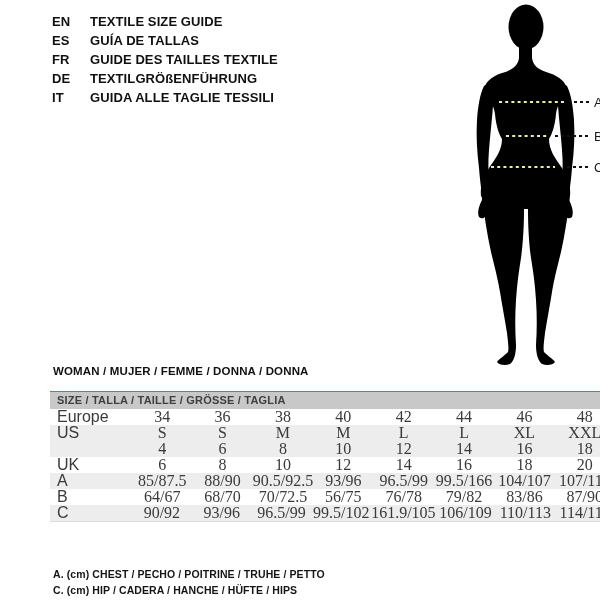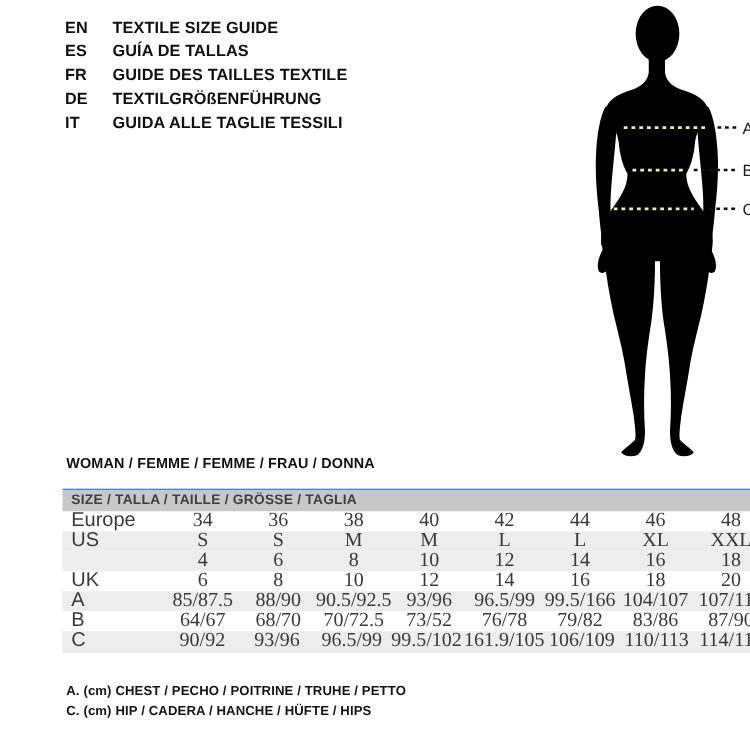--- a/index.html
+++ b/index.html
@@ -27,21 +27,21 @@
   .t-row{display:grid;grid-template-columns:82px repeat(8,1fr);height:16px;line-height:16px;
          font-size:16px;color:#3a3a3a;}
   .t-rows .t-row:nth-child(2),
   .t-rows .t-row:nth-child(3),
   .t-rows .t-row:nth-child(5),
   .t-rows .t-row:nth-child(7){background:#ededed;}
   .t-label{padding-left:7px;text-align:left;white-space:nowrap;}
   .t-cell{text-align:center;white-space:nowrap;font-family:Liberation Serif, serif;}
 
   
-  .legend{position:absolute;left:21px;top:545px;}
+  .legend{position:absolute;left:21px;top:566px;}
   .legend-line{height:16px;line-height:16px;font-size:10.5px;font-weight:700;color:#151515;
                letter-spacing:.1px;white-space:nowrap;}
 
   .marker-label{font-family:"Liberation Sans",sans-serif;font-size:13px;fill:#1a1a1a;}
 </style>
 </head>
 <body>
 
 <div id="canvas">
 
@@ -116,21 +116,21 @@
       <line x1="474" y1="136" x2="517" y2="136" stroke="#e9f0a3" stroke-width="2.2" stroke-dasharray="3 3.2"></line>
       <line x1="523" y1="136" x2="558" y2="136" stroke="#111" stroke-width="2" stroke-dasharray="3 3"></line>
       <text x="562" y="141" class="marker-label">B</text>
 
       <line x1="459" y1="167" x2="523" y2="167" stroke="#e9f0a3" stroke-width="2.2" stroke-dasharray="3 3.2"></line>
       <line x1="535" y1="167" x2="558" y2="167" stroke="#111" stroke-width="2" stroke-dasharray="3 3"></line>
       <text x="562" y="172" class="marker-label">C</text>
     </svg>
   </div>
 
-  <div class="section-title">WOMAN / FEMME / FEMME / FRAU / DONNA</div>
+  <div class="section-title">WOMAN / MUJER / FEMME / DONNA / DONNA</div>
 
   <div class="size-table">
     <div class="size-table-header">SIZE / TALLA / TAILLE / GRÖSSE / TAGLIA</div>
     <div class="t-rows">
         <div class="t-row">
           <div class="t-label">Europe</div>
           <div class="t-cell">34</div>
           <div class="t-cell">36</div>
           <div class="t-cell">38</div>
           <div class="t-cell">40</div>
@@ -181,21 +181,21 @@
           <div class="t-cell">96.5/99</div>
           <div class="t-cell">99.5/166</div>
           <div class="t-cell">104/107</div>
           <div class="t-cell">107/110</div>
         </div>
         <div class="t-row">
           <div class="t-label">B</div>
           <div class="t-cell">64/67</div>
           <div class="t-cell">68/70</div>
           <div class="t-cell">70/72.5</div>
-          <div class="t-cell">73/52</div>
+          <div class="t-cell">56/75</div>
           <div class="t-cell">76/78</div>
           <div class="t-cell">79/82</div>
           <div class="t-cell">83/86</div>
           <div class="t-cell">87/90</div>
         </div>
         <div class="t-row">
           <div class="t-label">C</div>
           <div class="t-cell">90/92</div>
           <div class="t-cell">93/96</div>
           <div class="t-cell">96.5/99</div>

